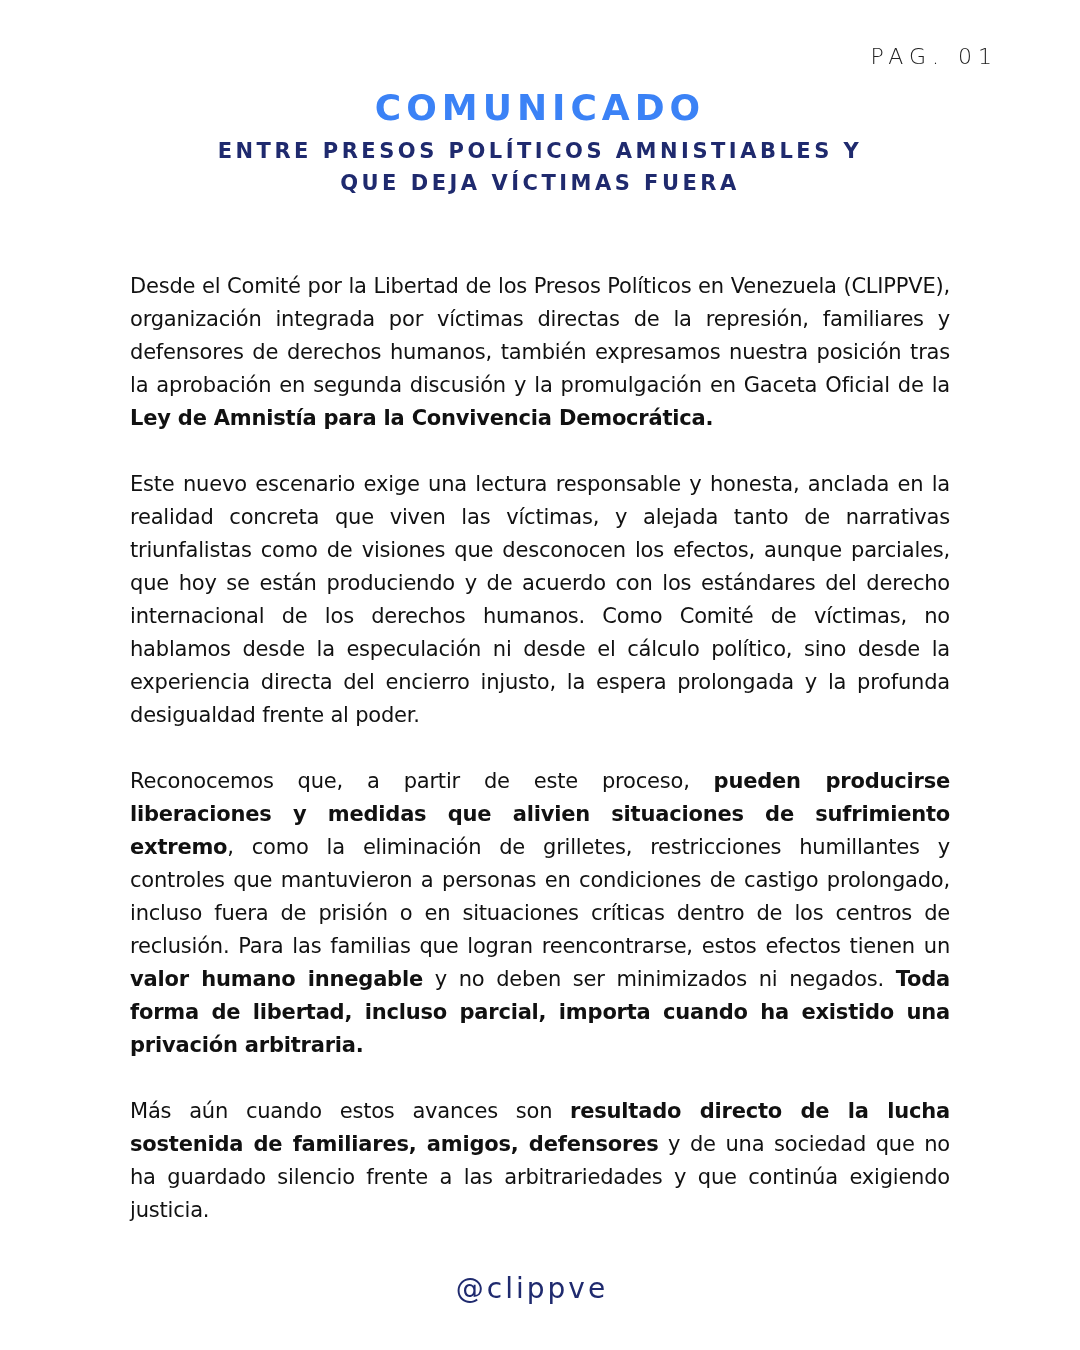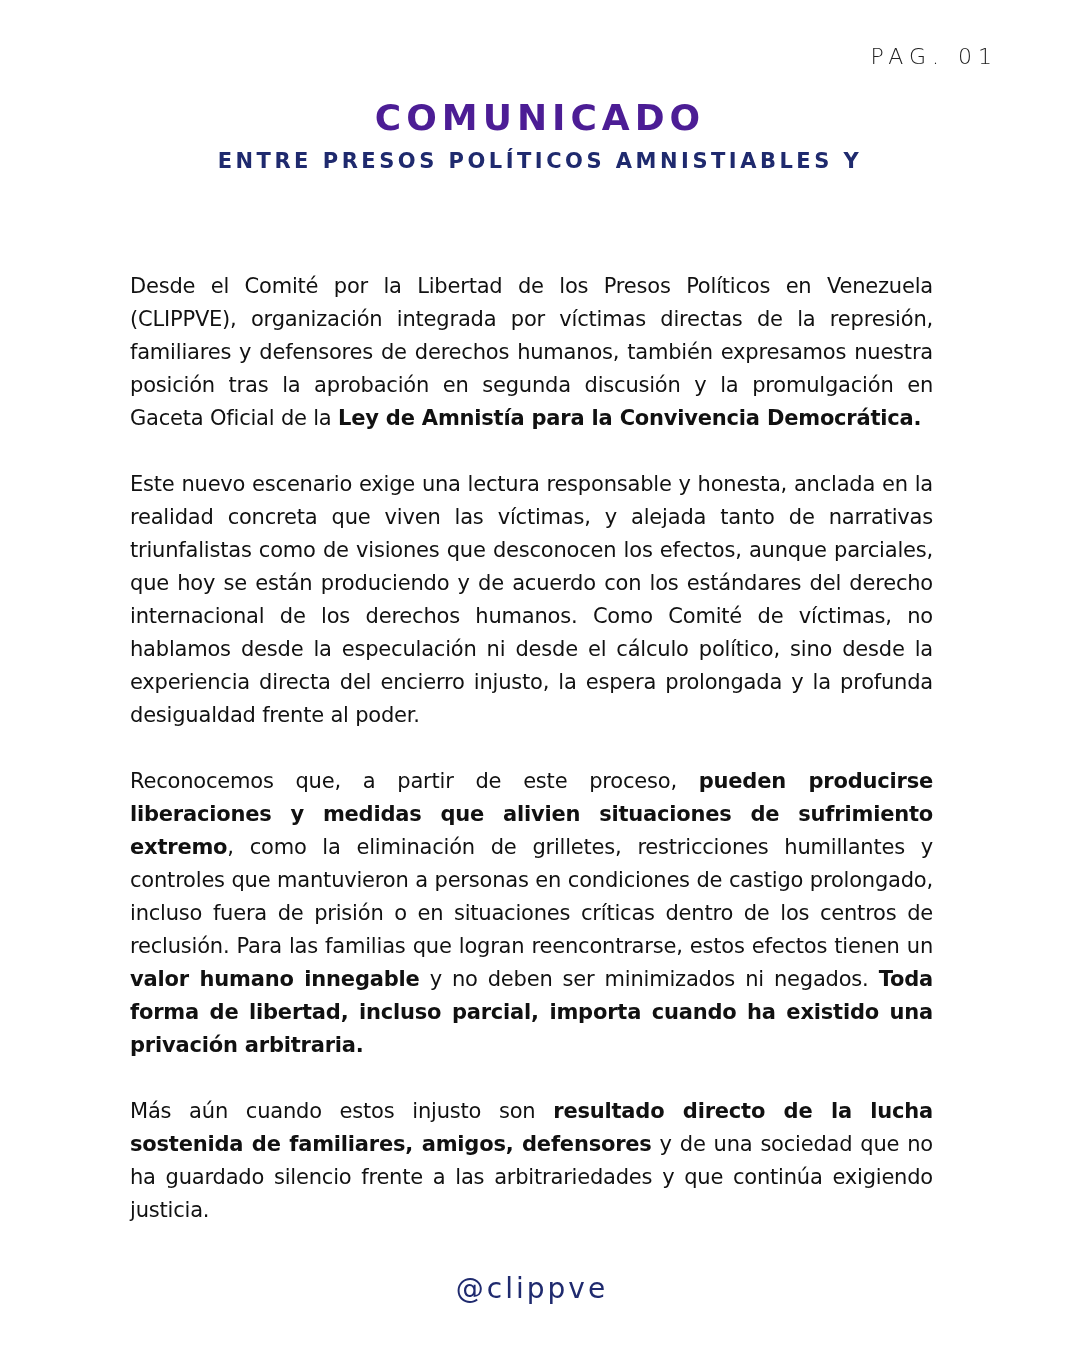--- a/index.html
+++ b/index.html
@@ -31,22 +31,22 @@
       top: 84px;
       left: 0;
       width: 1080px;
       text-align: center;
     }
     .title {
       font-family: "DejaVu Sans", sans-serif;
       font-weight: bold;
       font-size: 36px;
       letter-spacing: 5px;
-      color: #4c1d95;
-      margin: 12px 0 4px 0;
+      color: #3b82f6;
+      margin: 2px 0 4px 0;
       line-height: 44px;
     }
     .subtitle {
       font-family: "DejaVu Sans", sans-serif;
       font-weight: bold;
       font-size: 21px;
       letter-spacing: 3.5px;
       color: #1f2a6e;
       line-height: 32px;
       margin: 5px auto;
@@ -60,21 +60,21 @@
       top: 270px;
       left: 130px;
       width: 820px;
     }
     .paragraph {
       font-family: "DejaVu Sans", sans-serif;
       font-size: 21px;
       font-weight: normal;
       line-height: 33px;
       text-align: justify;
-      margin: 0 17px 33px 0;
+      margin: 0 0 33px 0;
       color: #111111;
       letter-spacing: -0.2px;
     }
     .paragraph .b {
       font-weight: bold;
     }
     .handle {
       position: absolute;
       top: 1272px;
       left: 0;
@@ -89,31 +89,32 @@
   </style>
 </head>
 <body>
 
 <div class="page-number">PAG. 01</div>
 
 <div class="header">
   <h1 class="title">COMUNICADO</h1>
   <div class="subtitle">
     <span>ENTRE PRESOS POLÍTICOS AMNISTIABLES Y</span>
+    <span>QUE DEJA VÍCTIMAS FUERA</span>
   </div>
 </div>
 
 <div class="body-text">
   <p class="paragraph">
     <span>Desde el Comité por la Libertad de los Presos Políticos en Venezuela (CLIPPVE), organización integrada por víctimas directas de la represión, familiares y defensores de derechos humanos, también expresamos nuestra posición tras la aprobación en segunda discusión y la promulgación en Gaceta Oficial de la </span><span class="b">Ley de Amnistía para la Convivencia Democrática.</span>
   </p>
   <p class="paragraph">
     <span>Este nuevo escenario exige una lectura responsable y honesta, anclada en la realidad concreta que viven las víctimas, y alejada tanto de narrativas triunfalistas como de visiones que desconocen los efectos, aunque parciales, que hoy se están produciendo y de acuerdo con los estándares del derecho internacional de los derechos humanos. Como Comité de víctimas, no hablamos desde la especulación ni desde el cálculo político, sino desde la experiencia directa del encierro injusto, la espera prolongada y la profunda desigualdad frente al poder.</span>
   </p>
   <p class="paragraph">
     <span>Reconocemos que, a partir de este proceso, </span><span class="b">pueden producirse liberaciones y medidas que alivien situaciones de sufrimiento extremo</span><span>, como la eliminación de grilletes, restricciones humillantes y controles que mantuvieron a personas en condiciones de castigo prolongado, incluso fuera de prisión o en situaciones críticas dentro de los centros de reclusión. Para las familias que logran reencontrarse, estos efectos tienen un </span><span class="b">valor humano innegable</span><span> y no deben ser minimizados ni negados. </span><span class="b">Toda forma de libertad, incluso parcial, importa cuando ha existido una privación arbitraria.</span>
   </p>
   <p class="paragraph">
-    <span>Más aún cuando estos injusto son </span><span class="b">resultado directo de la lucha sostenida de familiares, amigos, defensores</span><span> y de una sociedad que no ha guardado silencio frente a las arbitrariedades y que continúa exigiendo justicia.</span>
+    <span>Más aún cuando estos avances son </span><span class="b">resultado directo de la lucha sostenida de familiares, amigos, defensores</span><span> y de una sociedad que no ha guardado silencio frente a las arbitrariedades y que continúa exigiendo justicia.</span>
   </p>
 </div>
 
 <div class="handle">@clippve</div>
 
 </body></html>

